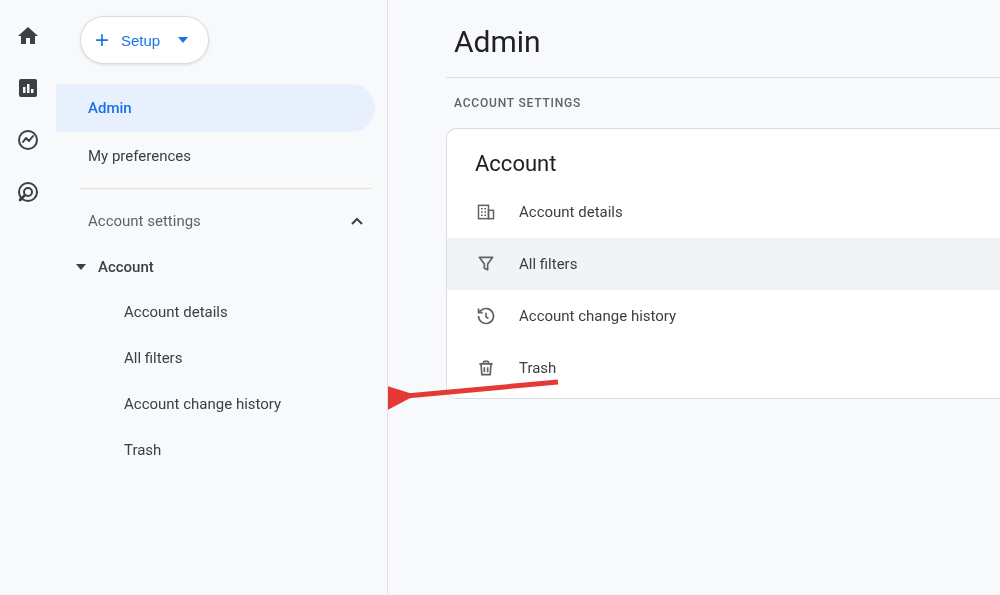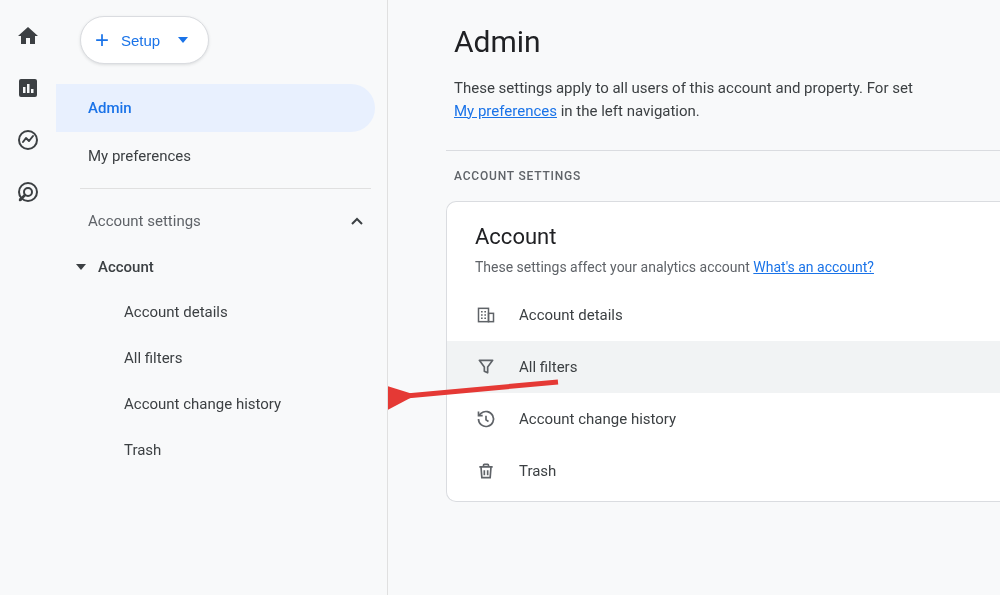--- a/index.html
+++ b/index.html
@@ -124,32 +124,25 @@
   <div class="tree-sub">
       <span>Account change history</span>
     </div>
   <div class="tree-sub">
       <span>Trash</span>
     </div>
 </div>
 
 <div class="main">
   <h1>Admin</h1>
-  <p class="main-desc">
-    <span>These settings apply to all users of this account and property. For set</span><br>
-    <a href="#">My preferences</a><span> in the left navigation.</span>
-  </p>
   <hr class="main-divider">
   <div class="section-label">ACCOUNT SETTINGS</div>
 
   <div class="card">
     <div class="card-title">Account</div>
-    <div class="card-sub">
-      <span>These settings affect your analytics account </span><a href="#">What's an account?</a>
-    </div>
 
     <div class="card-row">
       <span class="row-icon">
         <svg width="20" height="20" viewBox="0 0 24 24" fill="none" stroke="currentColor" stroke-width="1.8">
             <rect x="3" y="4" width="12" height="16"></rect>
             <rect x="15" y="10" width="6" height="10"></rect>
             <path d="M6 8h2 M10 8h2 M6 12h2 M10 12h2 M6 16h2 M10 16h2"></path>
           </svg>
       </span>
       <span>Account details</span>

